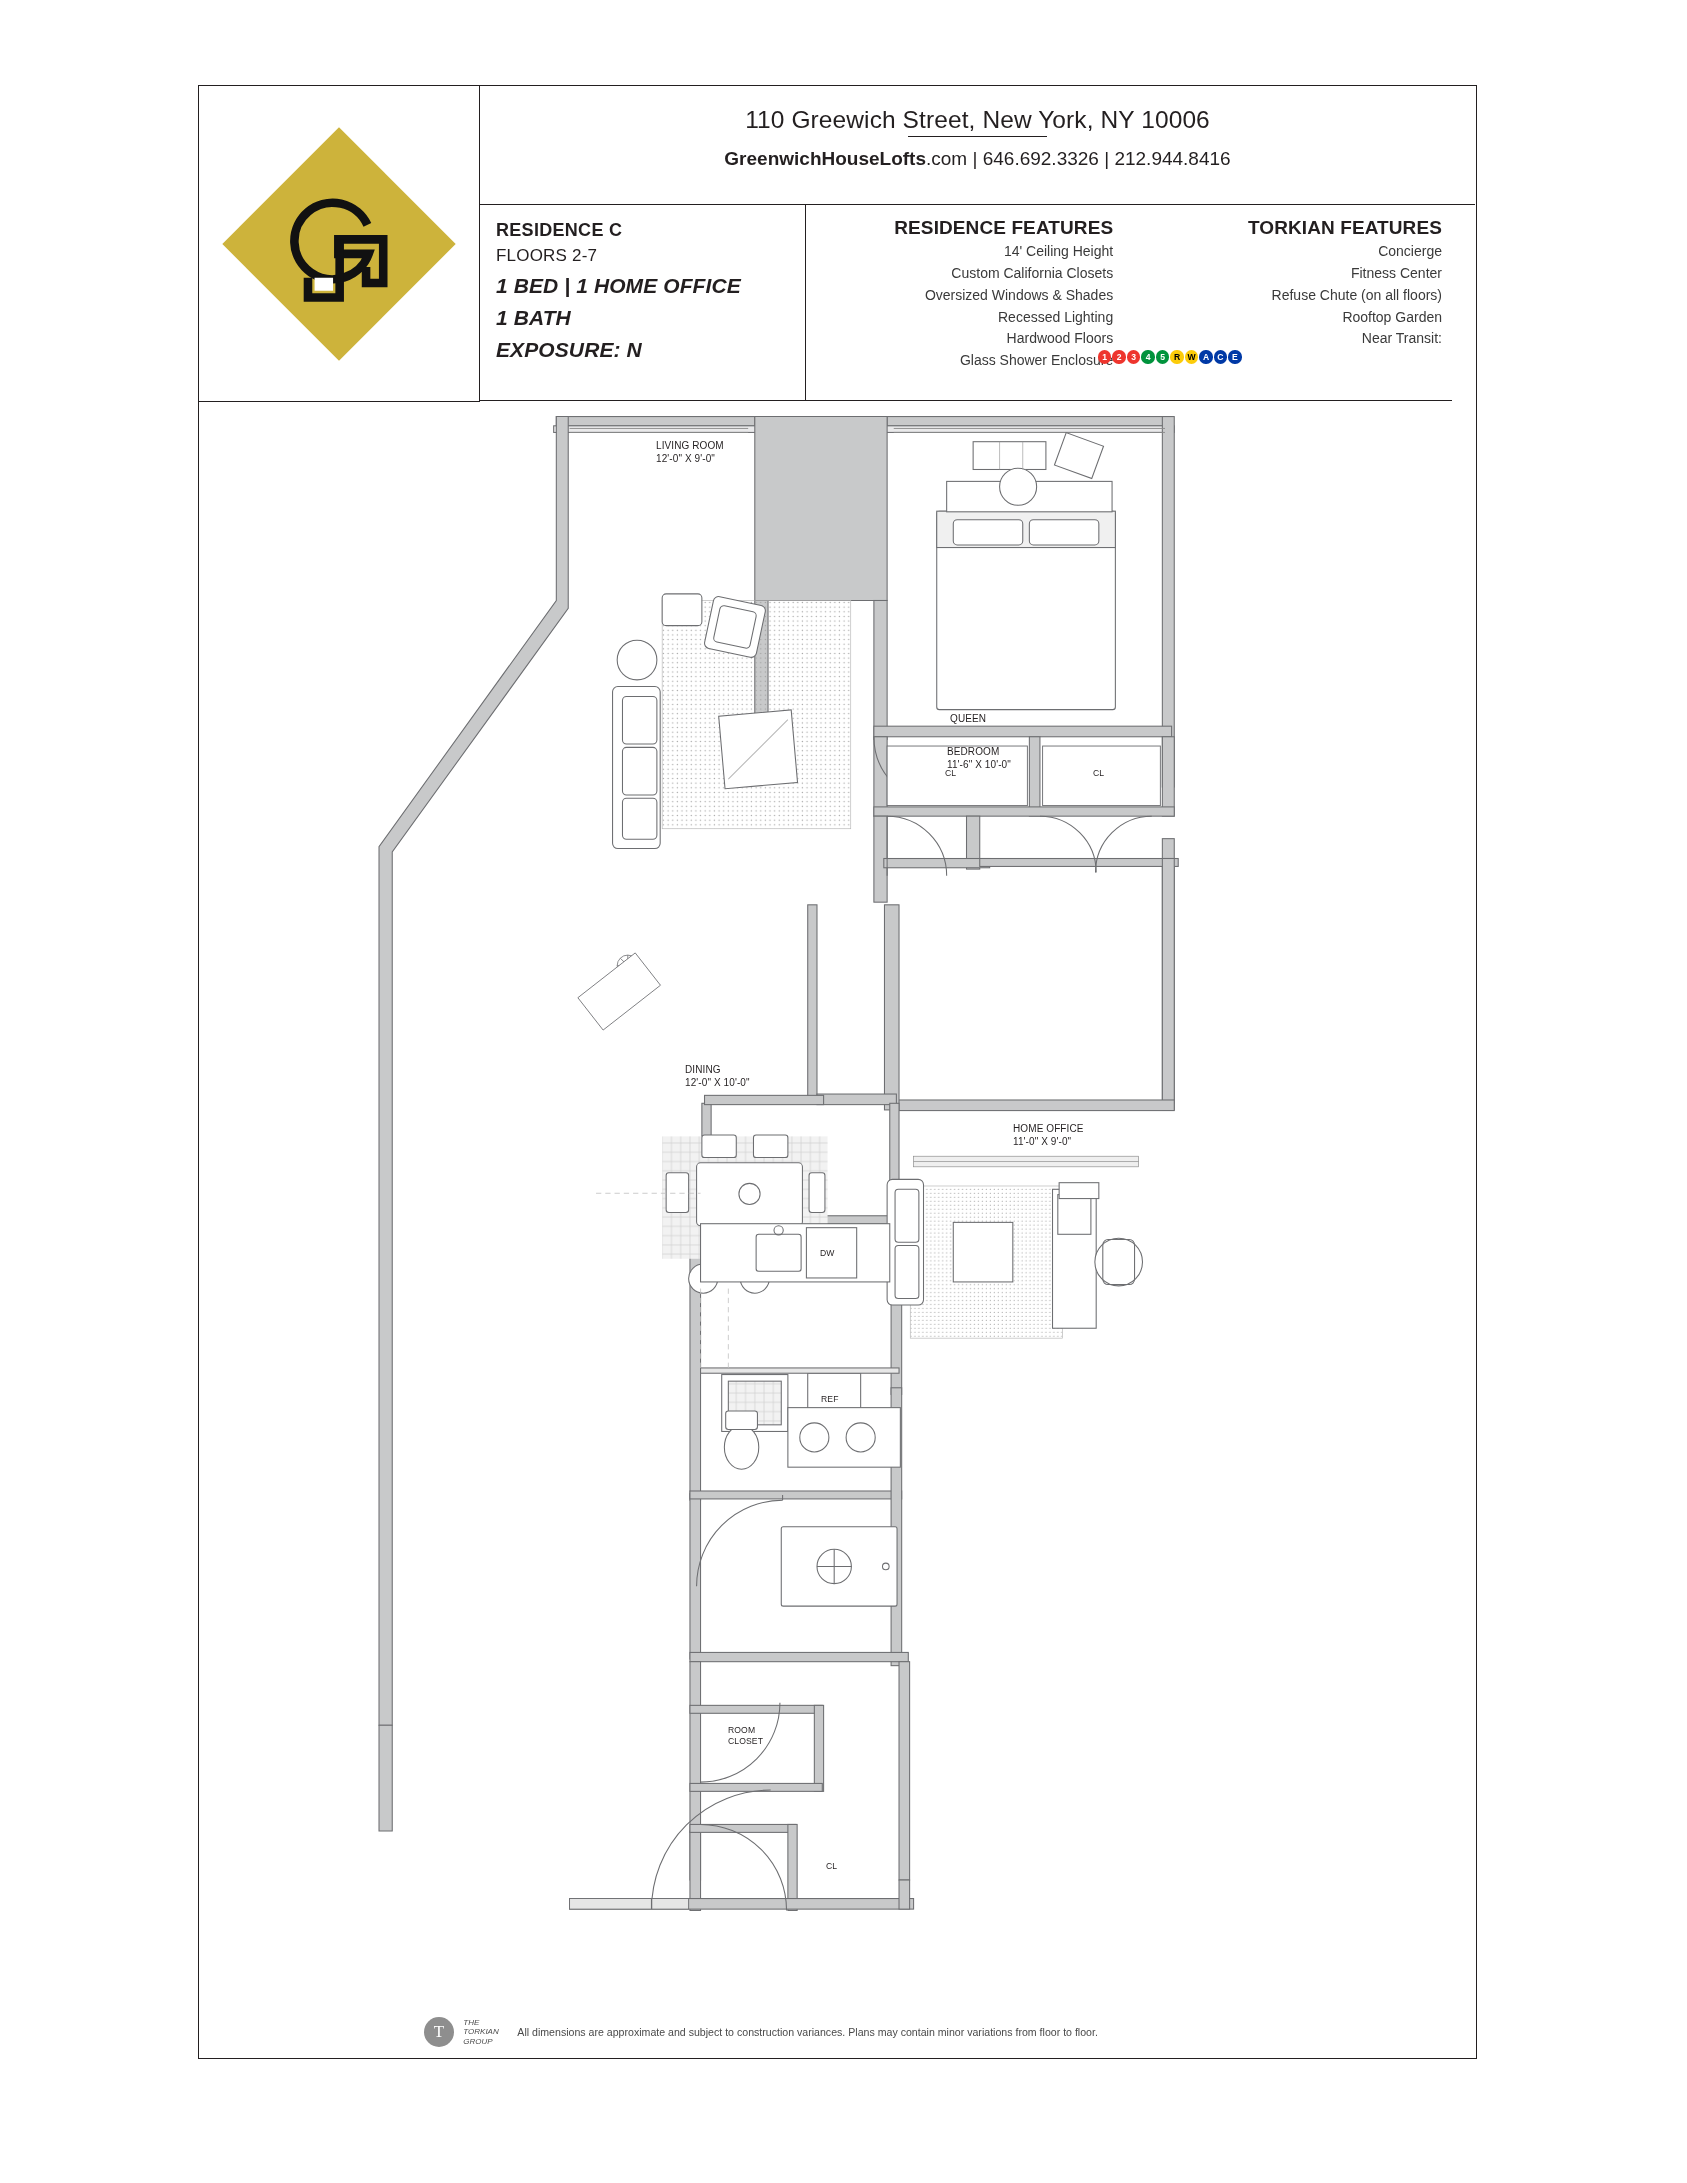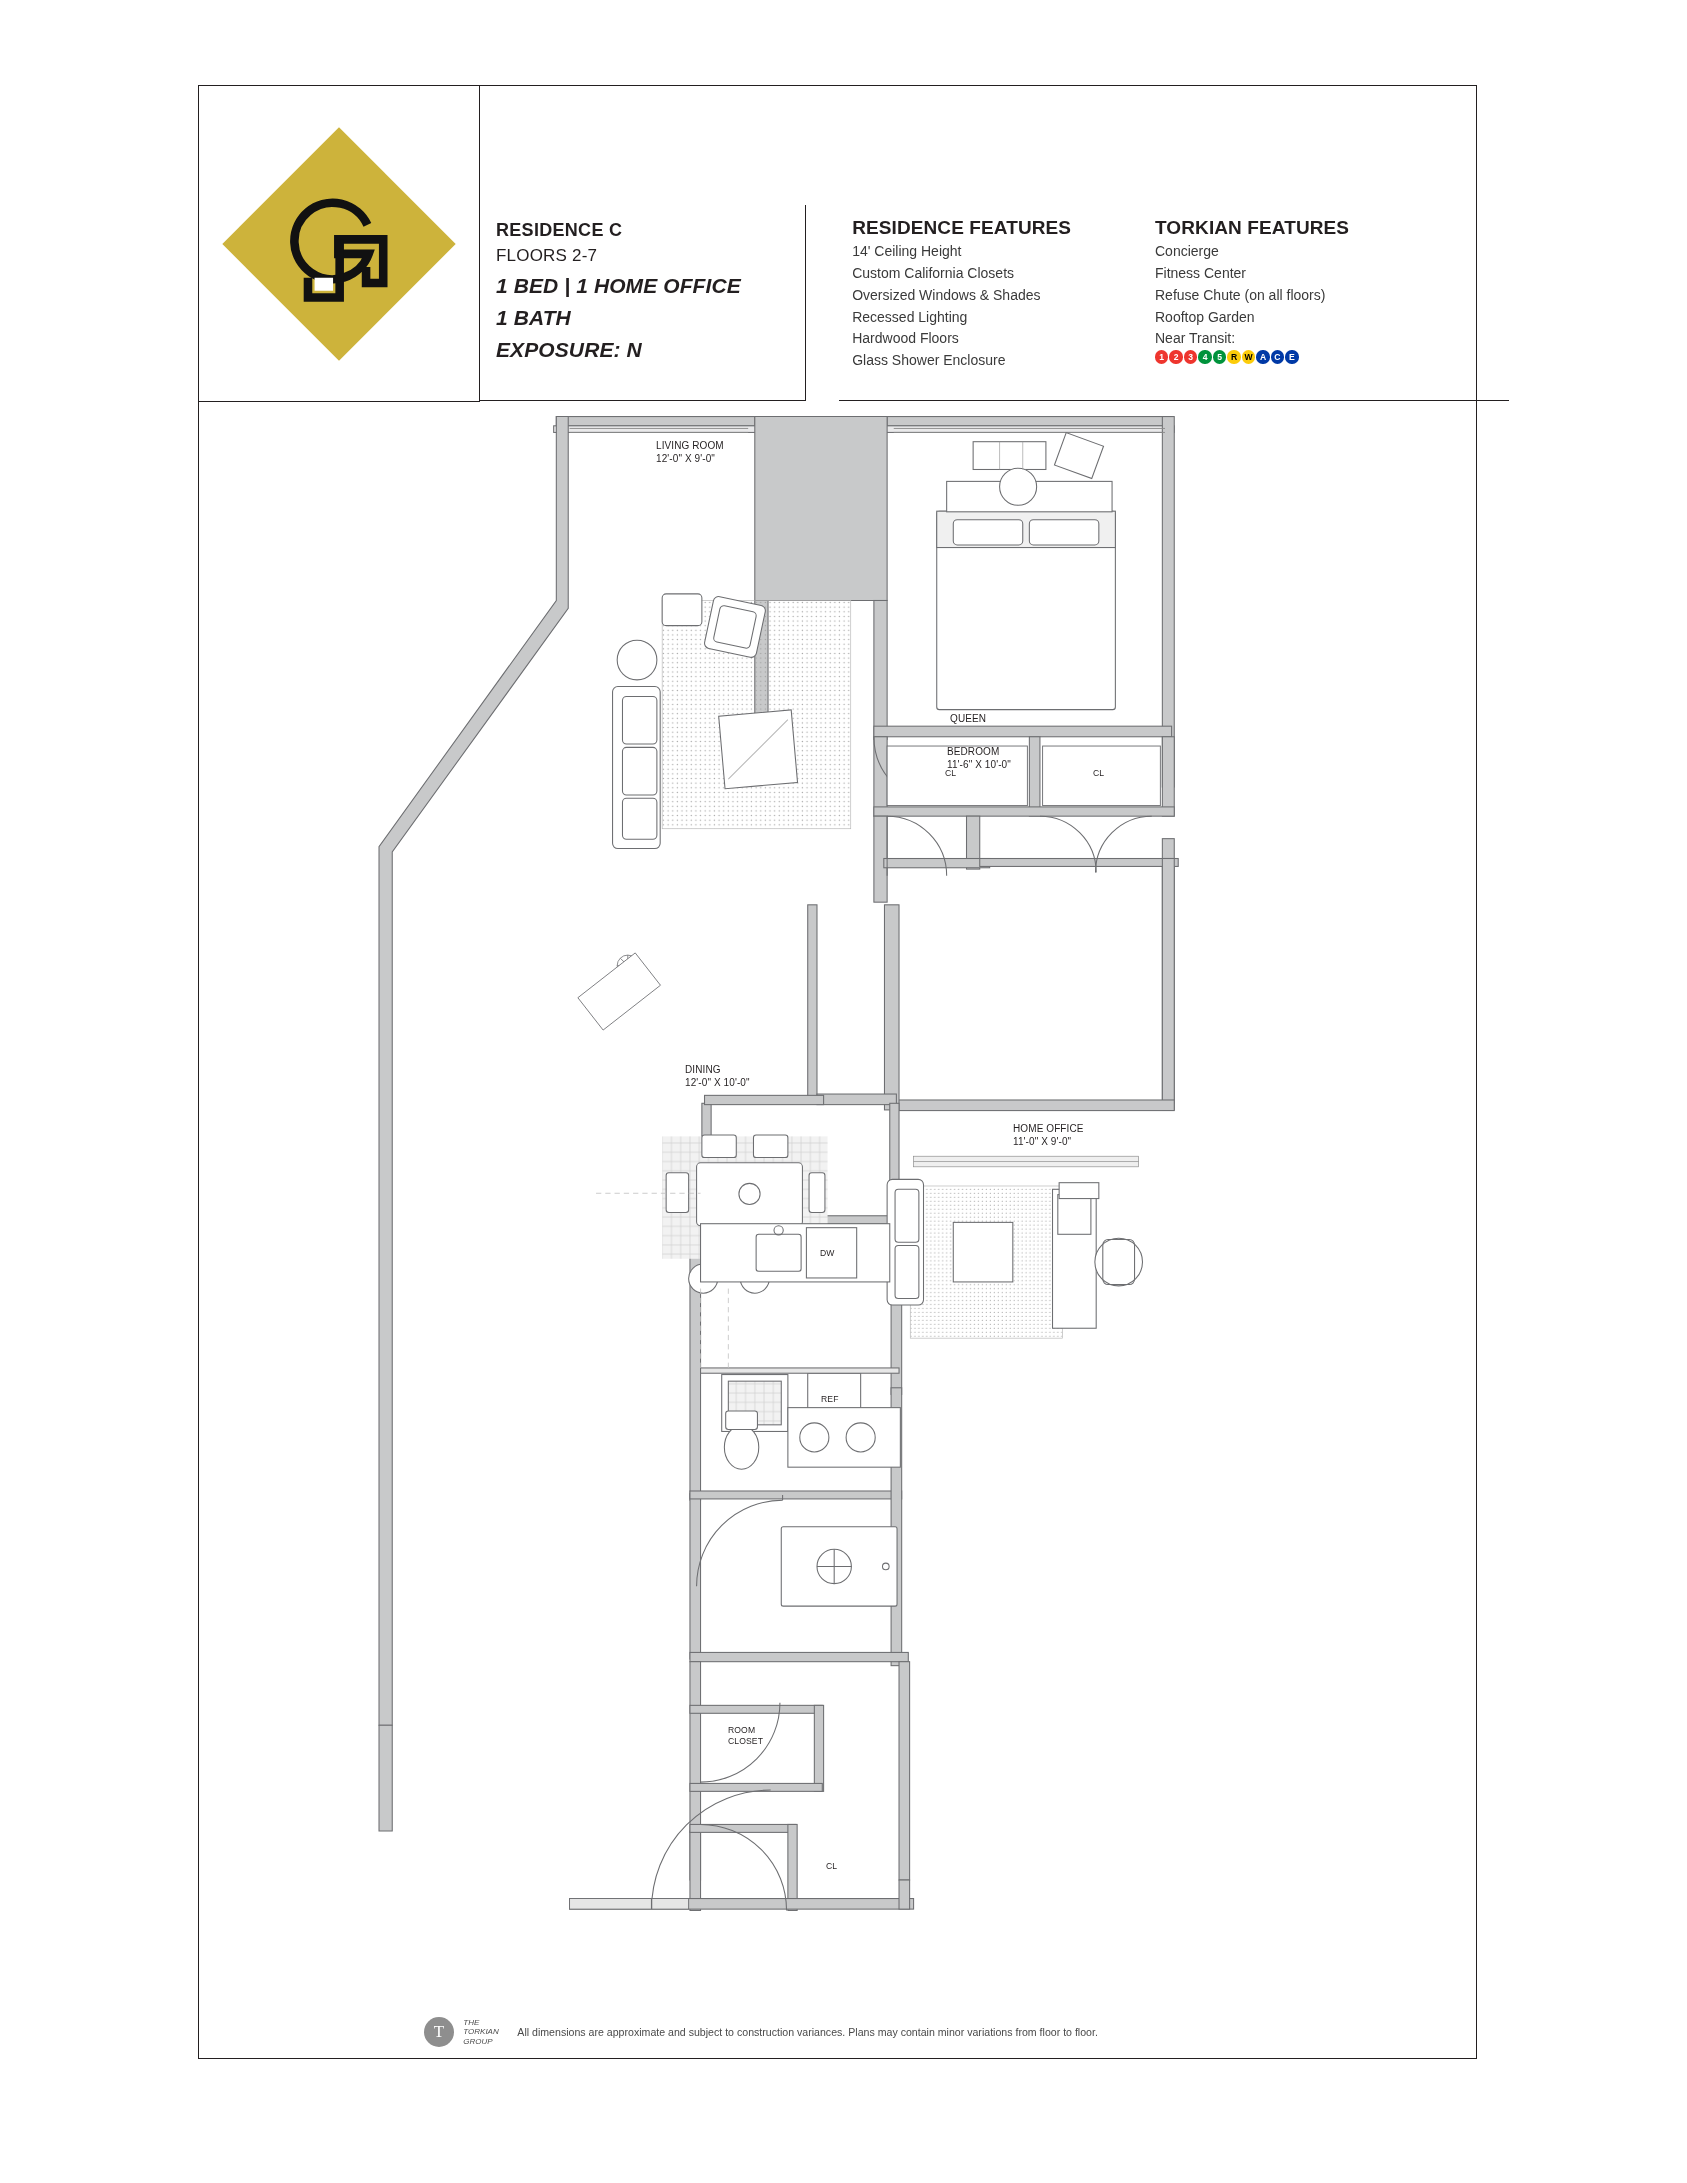--- a/index.html
+++ b/index.html
@@ -13,21 +13,21 @@
   .logo-g{position:absolute;left:50%;top:50%;transform:translate(-50%,-50%);width:165px;height:165px;}
   .hdr .addr-cell{position:absolute;left:281px;top:0;width:995px;height:119px;border-bottom:1.3px solid #231f20;box-sizing:border-box;text-align:center;}
   .addr1{font-size:24.5px;letter-spacing:0.1px;margin-top:20px;color:#231f20;}
   .addr-rule{width:139px;height:1.3px;background:#231f20;margin:2px auto 0 auto;}
   .addr2{font-size:19px;margin-top:10.6px;color:#231f20;}
   .addr2 b{font-weight:bold;}
   .hdr .res-cell{position:absolute;left:281px;top:119px;width:326px;height:196px;border-right:1.3px solid #231f20;border-bottom:1.3px solid #231f20;box-sizing:border-box;padding:14.6px 0 0 16px;}
   .res-title{font-size:18px;font-weight:bold;letter-spacing:0.3px;}
   .res-floors{font-size:17px;margin-top:5.3px;letter-spacing:0.2px;}
   .res-line{font-size:21px;font-weight:bold;margin-top:8px;letter-spacing:0.1px;font-style:italic;}
-  .hdr .feat-cell{position:absolute;left:640px;top:119px;width:670px;height:196px;border-bottom:1.3px solid #231f20;box-sizing:border-box;padding:12px 0 0 13.2px;}
+  .hdr .feat-cell{position:absolute;left:583px;top:119px;width:670px;height:196px;border-bottom:1.3px solid #231f20;box-sizing:border-box;padding:12px 0 0 13.2px;text-align:right;}
   .feat-col{position:absolute;top:12px;}
   .feat-col.a{left:13.2px;width:318px;}
   .feat-col.b{left:316px;width:344px;}
   .feat-h{font-size:19px;font-weight:bold;letter-spacing:0.1px;}
   .feat-li{font-size:14px;line-height:1.32;margin-top:3.3px;color:#3a3a3a;}
   .transit{margin-top:2.6px;display:flex;gap:1.3px;align-items:center;}
   .bullet{width:13.2px;height:13.2px;border-radius:50%;color:#fff;font-size:8.6px;font-weight:bold;display:flex;align-items:center;justify-content:center;font-family:"Liberation Sans",sans-serif;}
 
   
   .plan{position:absolute;left:0;top:316px;width:1277px;height:1654px;overflow:hidden;}
@@ -52,20 +52,28 @@
     <div class="logo-cell">
       <div class="diamond"></div>
       <svg class="logo-g" viewBox="0 0 250 250">
         <path d="M168 96 a58 58 0 1 0 2 44 h-46 v-22 h68 v66 h-26 v-24" fill="none" stroke="#111" stroke-width="13"></path>
         <path d="M128 122 v78 h-46 v-28" fill="none" stroke="#fff" stroke-width="0"></path>
         <path d="M126 118 L126 206 L78 206 L78 176" fill="none" stroke="#111" stroke-width="13"></path>
         <path d="M88 176 L88 196 L116 196 L116 176 Z" fill="#fff" stroke="none"></path>
       </svg>
     </div>
 
+    <div class="addr-cell">
+      <div class="addr1">110 Greewich Street, New York, NY 10006</div>
+      <div class="addr-rule"></div>
+      <div class="addr2">
+        <b>GreenwichHouseLofts</b><span>.com</span>
+        <span>| 646.692.3326 | 212.944.8416</span>
+      </div>
+    </div>
 
     <div class="res-cell">
       <div class="res-title">RESIDENCE C</div>
       <div class="res-floors">FLOORS  2-7</div>
       <div class="res-line">1 BED  |  1 HOME OFFICE</div>
       <div class="res-line">1 BATH</div>
       <div class="res-line">EXPOSURE: N</div>
     </div>
 
     <div class="feat-cell">

